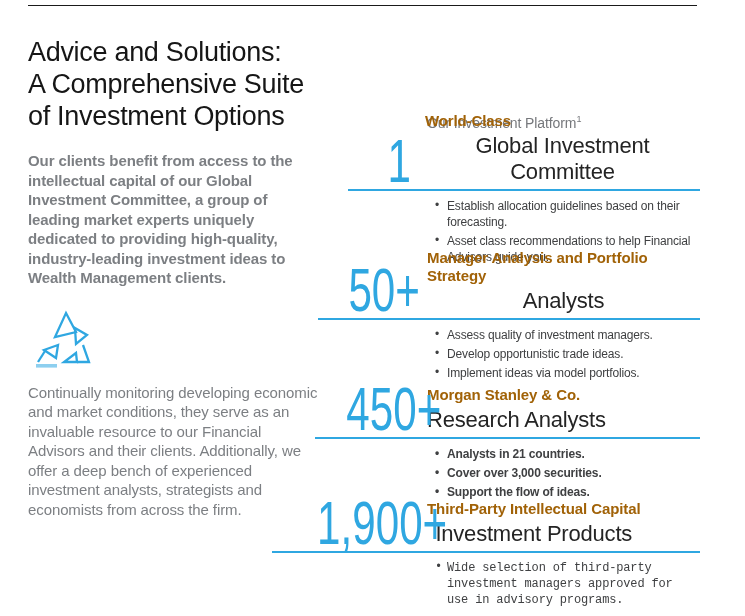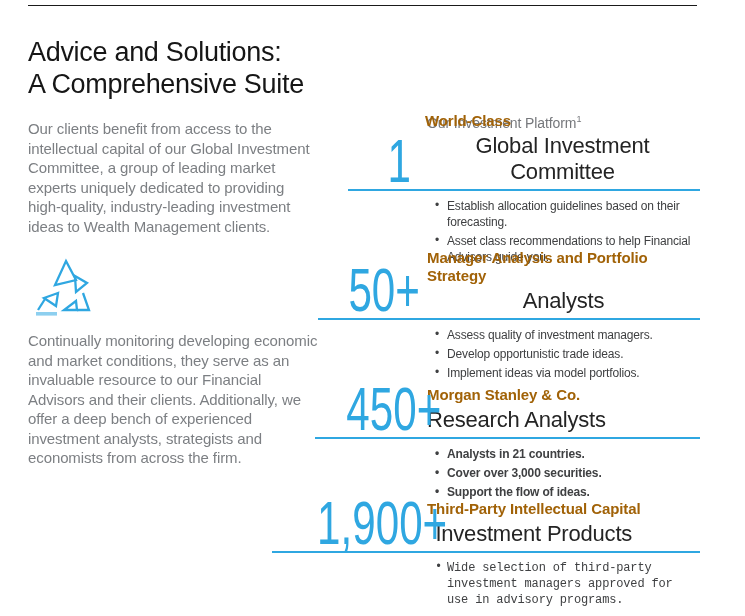--- a/index.html
+++ b/index.html
@@ -12,21 +12,21 @@
   body{font-family:"Liberation Sans", sans-serif;}
   #page{position:relative;width:708px;height:616px;background:#ffffff;overflow:hidden;}
 
   #top-rule{position:absolute;left:28px;right:11px;top:5px;height:1px;background:#1a1a1a;}
 
   
   #left-col{position:absolute;left:28px;top:19px;width:292px;}
   #page-title{font-size:27px;line-height:1.185;color:var(--ink);letter-spacing:-0.3px;font-weight:400;}
   #page-title span{display:block;}
   .para{font-size:15px;line-height:1.3;color:var(--body-gray);letter-spacing:-0.1px;margin:0;}
-  #intro-para{}
+  #intro-para{font-weight:bold;}
   #icon-wrap{margin:19px 0 0 2px;width:66px;height:64px;}
   #monitor-para{margin-top:12px;}
 
   
   #platform-heading{position:absolute;left:427px;top:114px;font-size:14px;color:#75777b;letter-spacing:-0.1px;}
   #platform-heading sup{font-size:9px;}
 
   
   .stat{position:absolute;right:8px;}
   .stat-hdr{display:flex;align-items:flex-end;border-bottom:2px solid var(--blue);}
@@ -48,20 +48,21 @@
 </head>
 <body>
 
 <div id="page">
   <div id="top-rule"></div>
 
   <div id="left-col">
     <h1 id="page-title">
       <span>Advice and Solutions:</span>
       <span>A Comprehensive Suite</span>
+      <span>of Investment Options</span>
     </h1>
 
     <p class="para" id="intro-para">Our clients benefit from access to the intellectual capital of our Global Investment Committee, a group of leading market experts uniquely dedicated to providing high-quality, industry-leading investment ideas to Wealth Management clients.</p>
 
     <div id="icon-wrap">
       <svg width="66" height="64" viewBox="0 0 66 64" xmlns="http://www.w3.org/2000/svg">
         <g fill="none" stroke="#2fa7e1" stroke-width="2.3" stroke-linejoin="miter" stroke-linecap="butt">
           <path d="M36 6 L46 25 L25 30 Z"></path>
           <path d="M45 21 L57 28 L46 37 Z"></path>
           <path d="M28 38 L14 43 L26 51 Z"></path>

